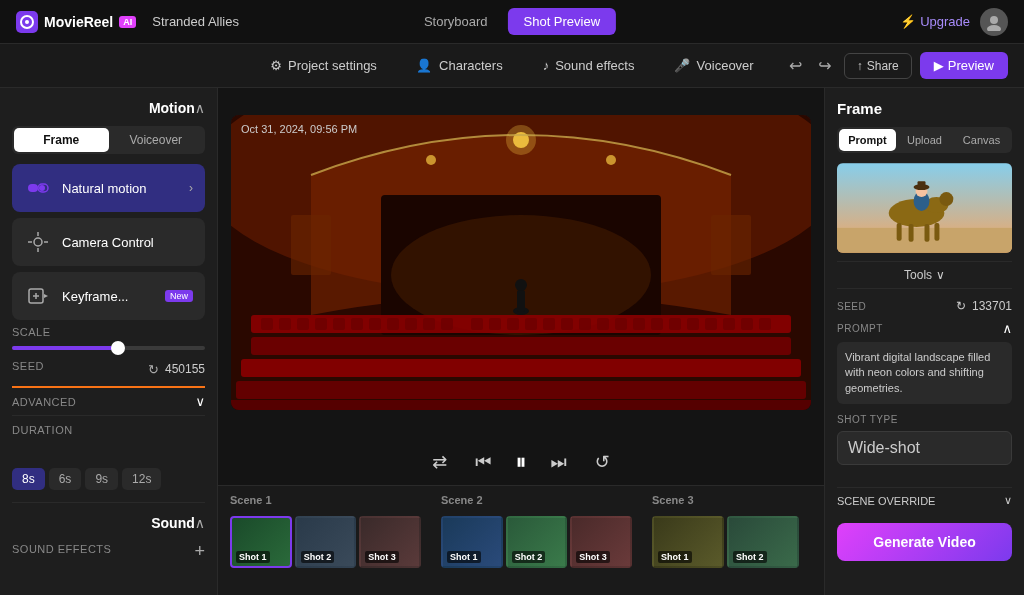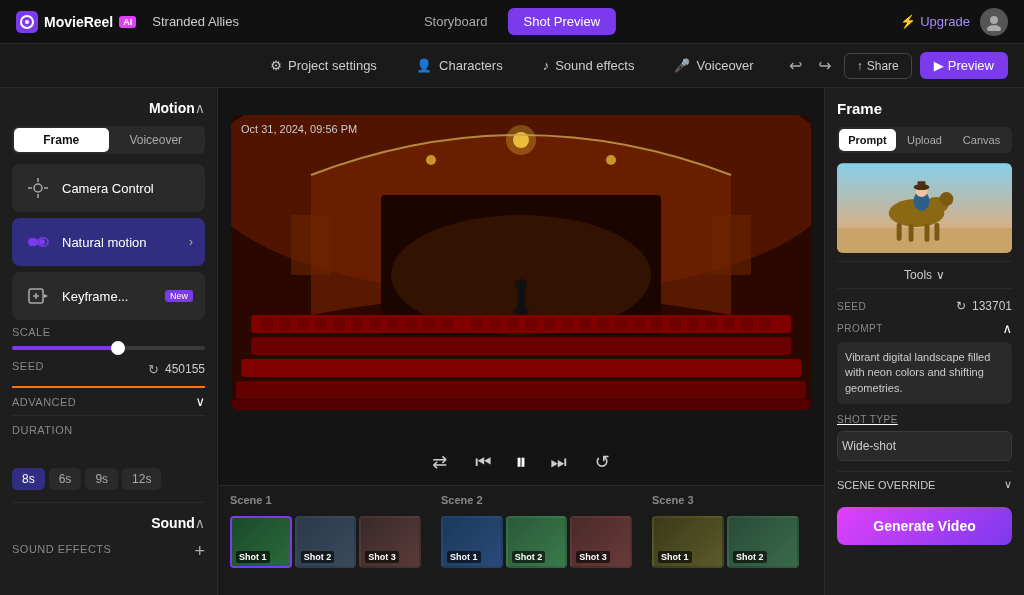--- a/index.html
+++ b/index.html
@@ -116,22 +116,22 @@
     .r-label { font-size: 10px; color: #888; text-transform: uppercase; letter-spacing: 0.5px; }
     .r-seed-val { display: flex; align-items: center; gap: 6px; color: #ccc; font-size: 12px; }
 
     
     .prompt-section { margin-bottom: 10px; }
     .prompt-header { display: flex; align-items: center; justify-content: space-between; margin-bottom: 6px; }
     .prompt-label { font-size: 10px; color: #888; text-transform: uppercase; letter-spacing: 0.5px; }
     .prompt-text { background: #2a2a2a; border-radius: 6px; padding: 8px; font-size: 11px; color: #ccc; line-height: 1.4; }
 
     
-    .shot-type-section { margin-bottom: 10px; text-decoration: underline; }
-    .shot-type-input { background: #2a2a2a; border: 1px solid #3a3a3a; border-radius: 6px; padding: 7px 4px; width: 100%; color: #ccc; font-size: 12px; }
+    .shot-type-section { margin-bottom: 22px; }
+    .shot-type-input { background: #2a2a2a; border: 1px solid #3a3a3a; border-radius: 6px; padding: 7px 10px; width: 100%; color: #ccc; font-size: 16px; }
 
     
     .scene-override-row { display: flex; align-items: center; justify-content: space-between; padding: 6px 0; border-top: 1px solid #2a2a2a; cursor: pointer; color: #ccc; font-size: 11px; }
 
     
     .generate-btn { width: 100%; background: linear-gradient(135deg, #e040fb, #7c3aed); border: none; color: #fff; padding: 11px; border-radius: 8px; font-size: 14px; font-weight: 600; cursor: pointer; margin-top: 10px; }
   </style>
 </head>
 <body>
 
@@ -206,43 +206,43 @@
     <div class="section-header">
       <span class="section-title">Motion</span>
       <button class="collapse-btn">∧</button>
     </div>
 
     <div class="motion-tabs">
       <div class="motion-tab active">Frame</div>
       <div class="motion-tab">Voiceover</div>
     </div>
 
+    <div class="motion-item active">
+      <div class="motion-icon">
+        <svg width="22" height="22" viewBox="0 0 22 22">
+          <rect x="1" y="7" width="10" height="8" rx="4" fill="#7c3aed"></rect>
+          <rect x="11" y="7" width="10" height="8" rx="4" fill="none" stroke="#7c3aed" stroke-width="1.5"></rect>
+          <circle cx="15" cy="11" r="3" fill="#7c3aed"></circle>
+        </svg>
+      </div>
+      <span class="motion-label">Natural motion</span>
+      <span class="motion-arrow">›</span>
+    </div>
+
     <div class="motion-item">
       <div class="motion-icon">
         <svg width="22" height="22" viewBox="0 0 22 22">
           <circle cx="11" cy="11" r="4" fill="none" stroke="#aaa" stroke-width="1.5"></circle>
           <line x1="11" y1="1" x2="11" y2="5" stroke="#aaa" stroke-width="1.5"></line>
           <line x1="11" y1="17" x2="11" y2="21" stroke="#aaa" stroke-width="1.5"></line>
           <line x1="1" y1="11" x2="5" y2="11" stroke="#aaa" stroke-width="1.5"></line>
           <line x1="17" y1="11" x2="21" y2="11" stroke="#aaa" stroke-width="1.5"></line>
         </svg>
       </div>
       <span class="motion-label">Camera Control</span>
-    </div>
-
-    <div class="motion-item active">
-      <div class="motion-icon">
-        <svg width="22" height="22" viewBox="0 0 22 22">
-          <rect x="1" y="7" width="10" height="8" rx="4" fill="#7c3aed"></rect>
-          <rect x="11" y="7" width="10" height="8" rx="4" fill="none" stroke="#7c3aed" stroke-width="1.5"></rect>
-          <circle cx="15" cy="11" r="3" fill="#7c3aed"></circle>
-        </svg>
-      </div>
-      <span class="motion-label">Natural motion</span>
-      <span class="motion-arrow">›</span>
     </div>
 
     <div class="motion-item">
       <div class="motion-icon">
         <svg width="22" height="22" viewBox="0 0 22 22">
           <rect x="2" y="4" width="14" height="14" rx="2" fill="none" stroke="#aaa" stroke-width="1.5"></rect>
           <line x1="6" y1="11" x2="12" y2="11" stroke="#aaa" stroke-width="1.5"></line>
           <line x1="9" y1="8" x2="9" y2="14" stroke="#aaa" stroke-width="1.5"></line>
           <path d="M17 9 L21 11 L17 13Z" fill="#aaa"></path>
         </svg>

